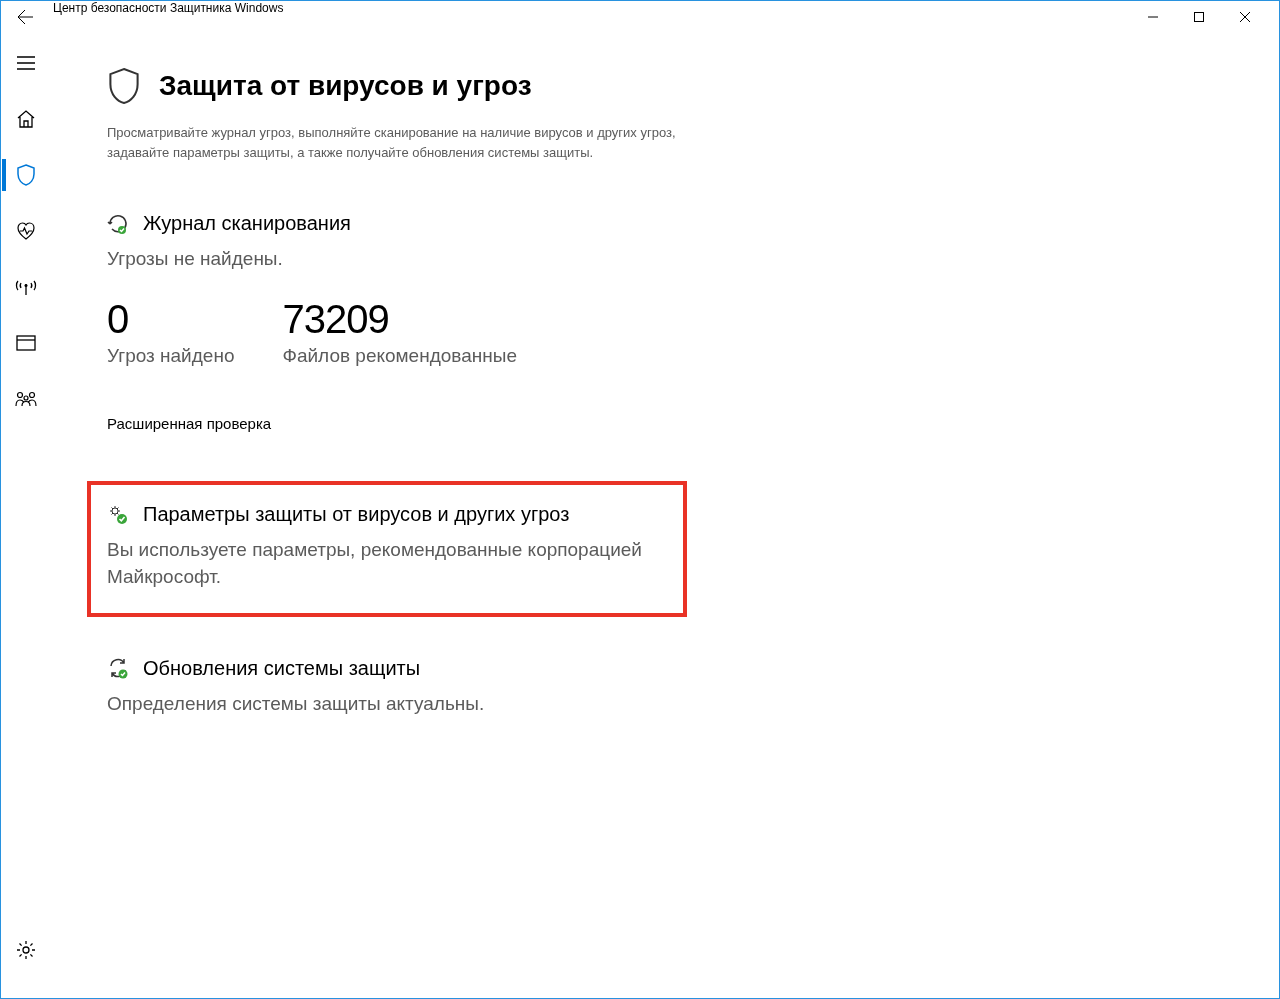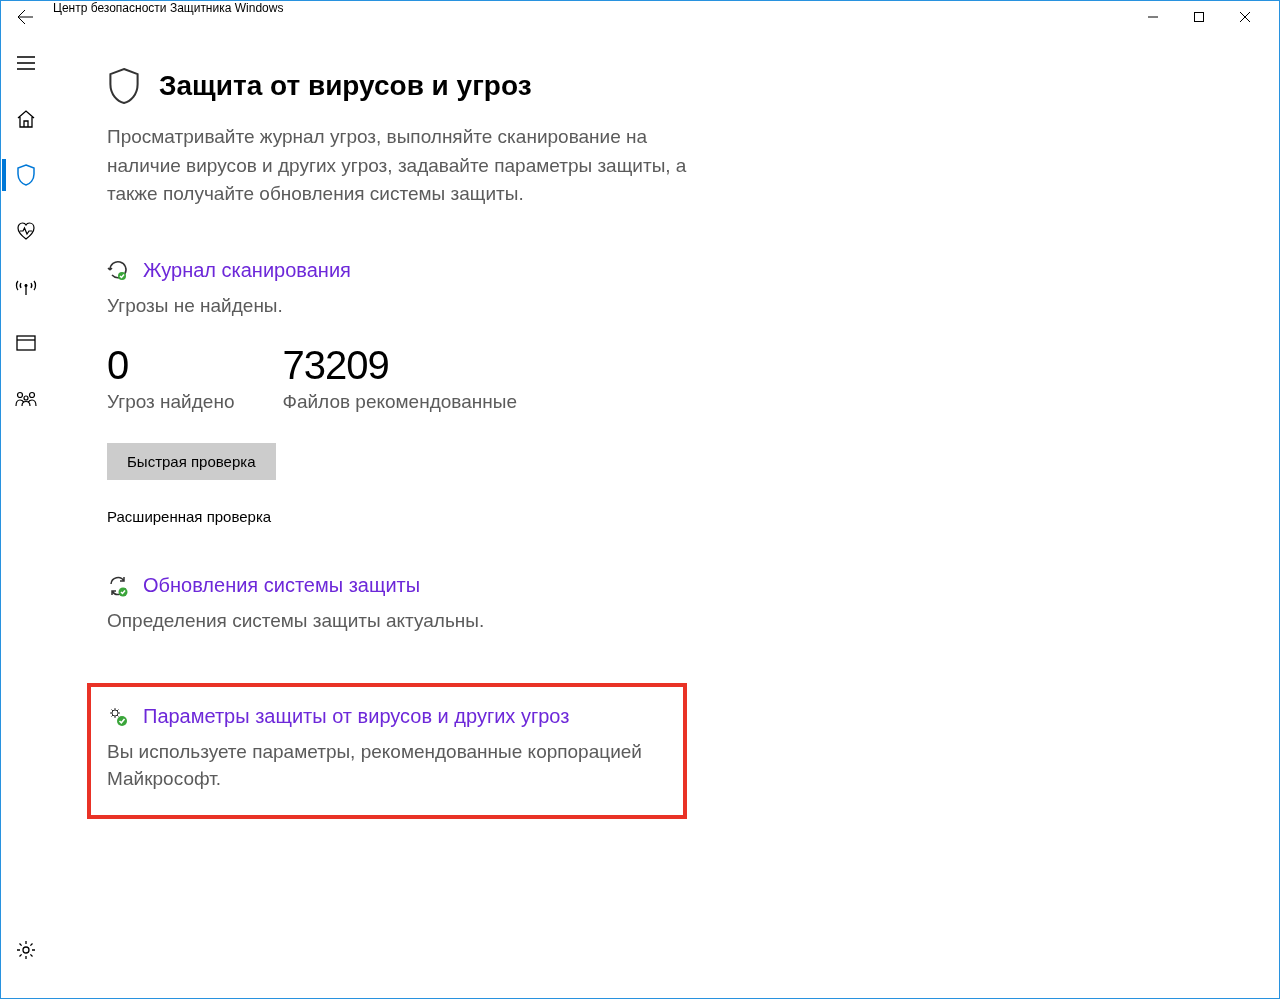--- a/index.html
+++ b/index.html
@@ -88,21 +88,21 @@
     align-items: center;
     margin-bottom: 18px;
   }
   .page-header svg { margin-right: 18px; }
   .page-title {
     font-size: 28px;
     font-weight: 600;
     color: #000;
   }
   .page-desc {
-    font-size: 19px;
+    font-size: 13px;
     color: #5b5b5b;
     line-height: 1.5;
     max-width: 600px;
     margin-bottom: 50px;
   }
   .section {
     margin-bottom: 48px;
     max-width: 600px;
   }
   .section.highlight {
@@ -113,21 +113,21 @@
     margin-bottom: 40px;
   }
   .section-head {
     display: flex;
     align-items: center;
     margin-bottom: 10px;
   }
   .section-head svg { margin-right: 14px; flex-shrink: 0; }
   .section-link {
     font-size: 20px;
-    color: #6d28d9;
+    color: #000000;
     cursor: pointer;
   }
   .section-desc {
     font-size: 19px;
     color: #5b5b5b;
     line-height: 1.45;
   }
   .stats {
     display: flex;
     gap: 48px;
@@ -265,43 +265,43 @@
         <div>
           <div class="stat-num">0</div>
           <div class="stat-label">Угроз найдено</div>
         </div>
         <div>
           <div class="stat-num">73209</div>
           <div class="stat-label">Файлов рекомендованные</div>
         </div>
       </div>
 
-      <button class="btn">Быстрая проверка</button><br>
+      <br>
       <span class="link">Расширенная проверка</span>
+    </div>
+
+    <div class="section highlight">
+      <div class="section-head">
+        <svg width="22" height="22" viewBox="0 0 22 22">
+          <circle cx="8" cy="8" r="3" stroke="#333" fill="none" stroke-width="1"></circle>
+            <path d="M8 3 V5 M8 11 V13 M3 8 H5 M11 8 H13 M4.5 4.5 L6 6 M10 10 L11.5 11.5 M4.5 11.5 L6 10 M10 6 L11.5 4.5" stroke="#333" stroke-width="1"></path>
+          <circle cx="15" cy="16" r="5" fill="#3aa53a"></circle>
+            <path d="M12.5 16 L14.3 17.8 L17.5 14" stroke="#fff" stroke-width="1.6" fill="none"></path>
+        </svg>
+        <span class="section-link">Параметры защиты от вирусов и других угроз</span>
+      </div>
+      <p class="section-desc">Вы используете параметры, рекомендованные корпорацией Майкрософт.</p>
     </div>
 
     <div class="section">
       <div class="section-head">
         <svg width="22" height="22" viewBox="0 0 22 22">
             <path d="M4 9 A7 7 0 0 1 17 6 M18 13 A7 7 0 0 1 5 16 M17 2 V6 H13 M5 20 V16 H9" stroke="#333" stroke-width="1.5" fill="none"></path>
             <circle cx="16" cy="17" r="4.5" fill="#3aa53a"></circle>
             <path d="M14 17 L15.5 18.5 L18 15.5" stroke="#fff" stroke-width="1.5" fill="none"></path>
           </svg>
         <span class="section-link">Обновления системы защиты</span>
       </div>
       <p class="section-desc">Определения системы защиты актуальны.</p>
     </div>
 
-    <div class="section highlight">
-      <div class="section-head">
-        <svg width="22" height="22" viewBox="0 0 22 22">
-          <circle cx="8" cy="8" r="3" stroke="#333" fill="none" stroke-width="1"></circle>
-            <path d="M8 3 V5 M8 11 V13 M3 8 H5 M11 8 H13 M4.5 4.5 L6 6 M10 10 L11.5 11.5 M4.5 11.5 L6 10 M10 6 L11.5 4.5" stroke="#333" stroke-width="1"></path>
-          <circle cx="15" cy="16" r="5" fill="#3aa53a"></circle>
-            <path d="M12.5 16 L14.3 17.8 L17.5 14" stroke="#fff" stroke-width="1.6" fill="none"></path>
-        </svg>
-        <span class="section-link">Параметры защиты от вирусов и других угроз</span>
-      </div>
-      <p class="section-desc">Вы используете параметры, рекомендованные корпорацией Майкрософт.</p>
-    </div>
-
   </div>
 </div>
 
 </body></html>

